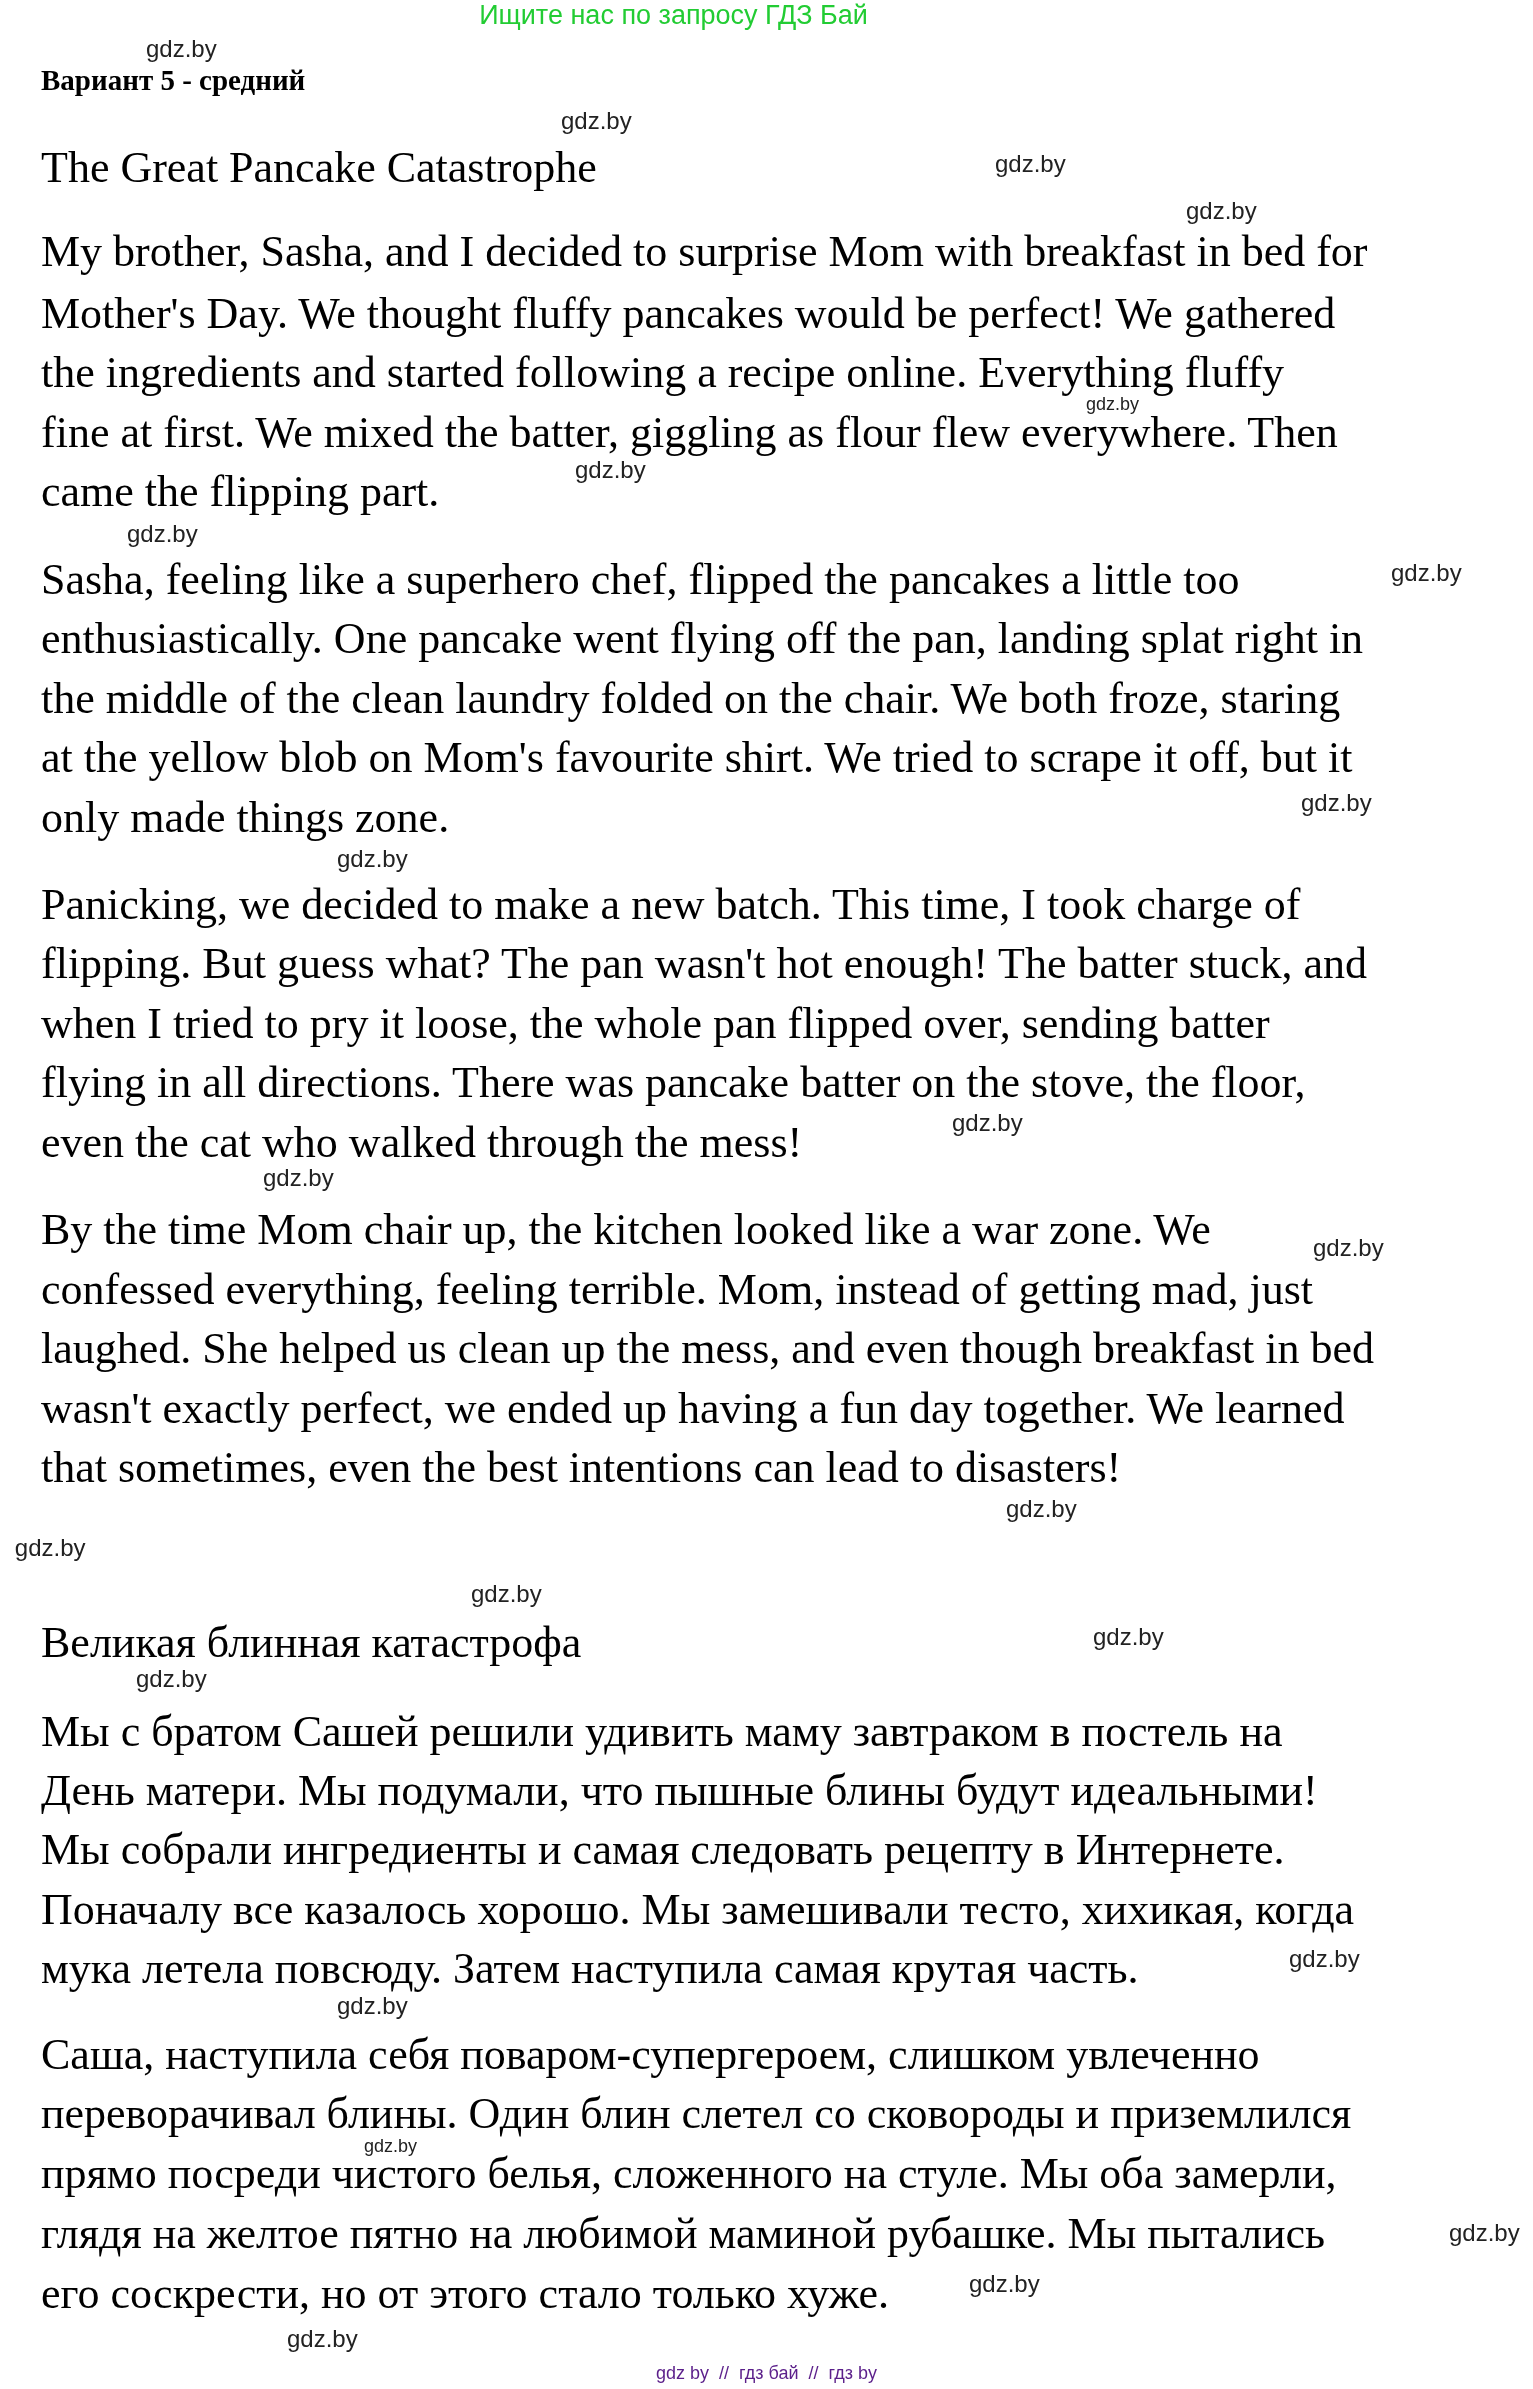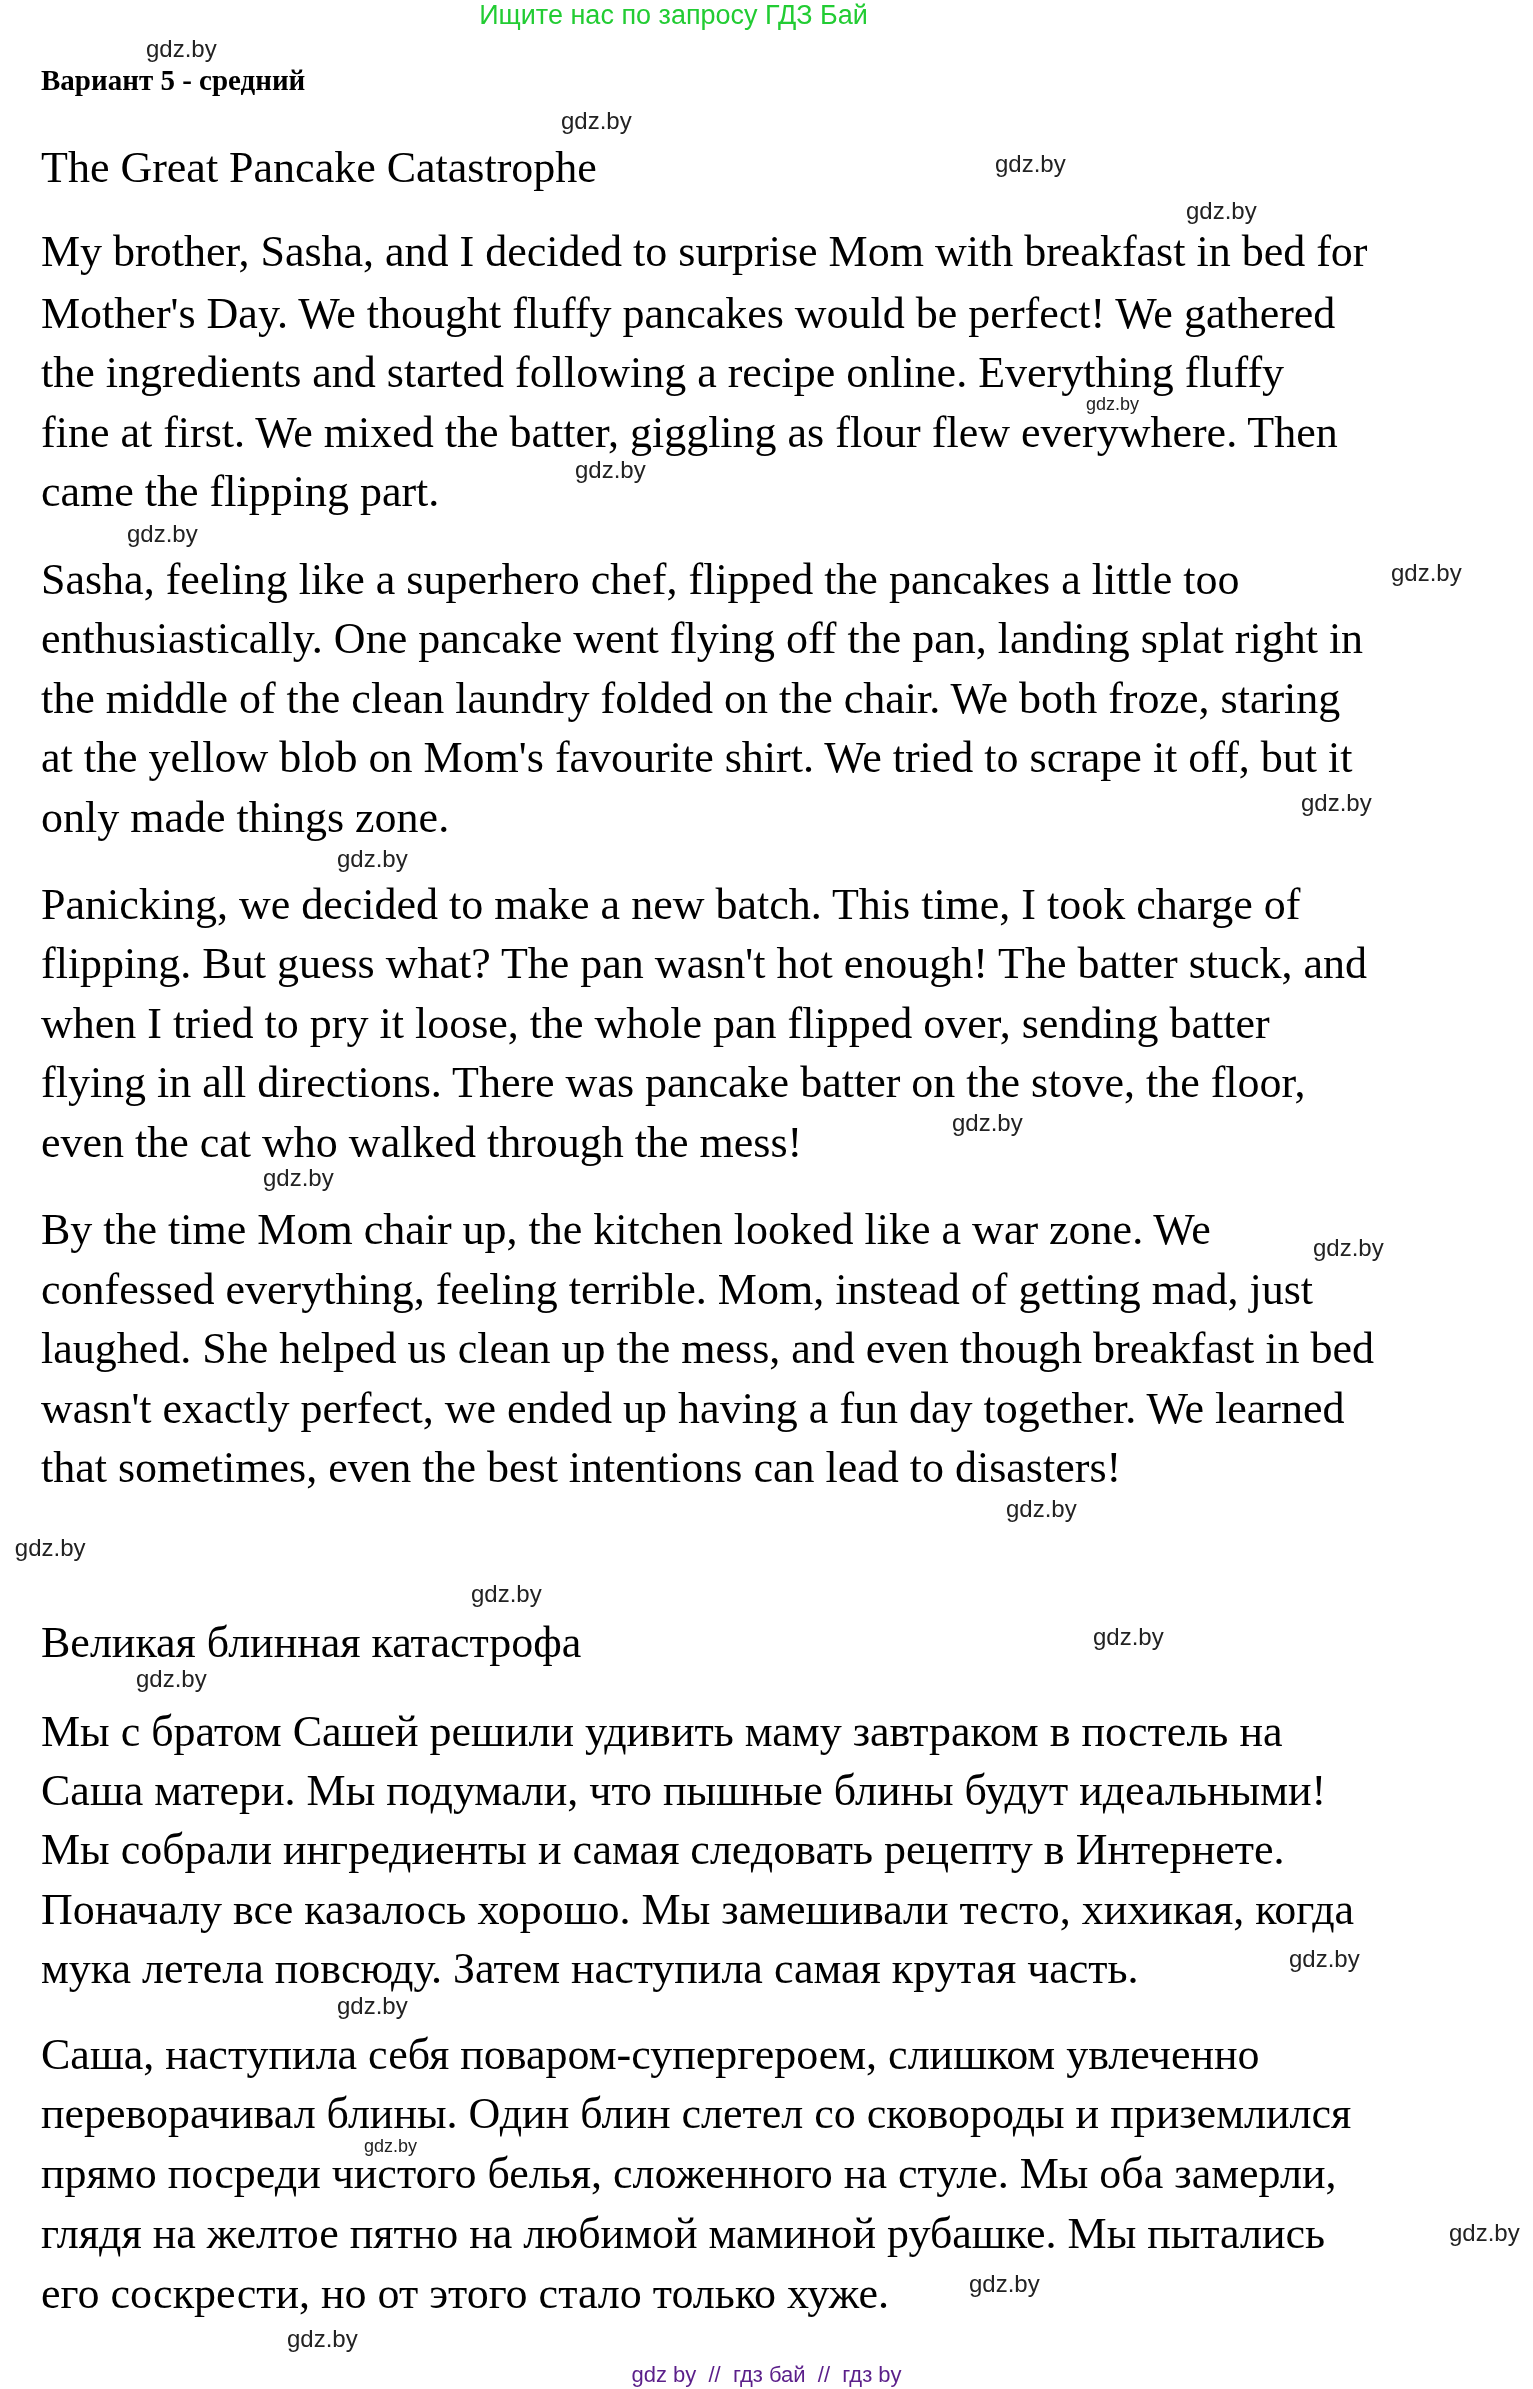--- a/index.html
+++ b/index.html
@@ -2,21 +2,21 @@
 <html style="font-size:13px"><head>
 <meta charset="utf-8">
 <style>
   html,body{margin:0;padding:0;background:#fff;}
   body{width:1533px;height:2389px;position:relative;overflow:hidden;}
   .ln{position:absolute;left:41px;font-family:"Liberation Serif",serif;font-size:44px;color:#000;white-space:nowrap;line-height:1;transform:translateY(-50%);}
   .h1{font-weight:bold;font-size:29px;}
   .wm{position:absolute;font-family:"Liberation Sans",sans-serif;font-size:24px;color:#222;line-height:1;transform:translateY(-50%);white-space:nowrap;}
   .wm.sm{font-size:18px;}
   .top{position:absolute;top:1.6px;left:0;width:1347px;text-align:center;font-family:"Liberation Sans",sans-serif;font-size:27px;color:#22cc33;line-height:1;}
-  .foot{position:absolute;top:2364px;left:0;width:1533px;text-align:center;font-family:"Liberation Sans",sans-serif;font-size:22px;color:#5b1f8a;line-height:1;white-space:pre;}
+  .foot{position:absolute;top:2364px;left:0;width:1533px;text-align:center;font-family:"Liberation Sans",sans-serif;font-size:18px;color:#5b1f8a;line-height:1;white-space:pre;}
 </style>
 </head>
 <body>
 
 <div class="top">Ищите нас по запросу ГДЗ Бай</div>
 
 <div class="ln h1" style="top:80px">Вариант 5 - средний</div>
 <div class="ln" style="top:168px">The Great Pancake Catastrophe</div>
 
 <div>
@@ -39,21 +39,21 @@
   <div class="ln" style="top:1290px">confessed everything, feeling terrible.  Mom, instead of getting mad, just</div>
   <div class="ln" style="top:1349px">laughed. She helped us clean up the mess, and even though breakfast in bed</div>
   <div class="ln" style="top:1409px">wasn't exactly perfect, we ended up having a fun day together. We learned</div>
   <div class="ln" style="top:1468px">that sometimes, even the best intentions can lead to disasters!</div>
 </div>
 
 <div class="ln" style="top:1643px">Великая блинная катастрофа</div>
 
 <div>
   <div class="ln" style="top:1732px">Мы с братом Сашей решили удивить маму завтраком в постель на</div>
-  <div class="ln" style="top:1791px">Саша матери. Мы подумали, что пышные блины будут идеальными!</div>
+  <div class="ln" style="top:1791px">День матери. Мы подумали, что пышные блины будут идеальными!</div>
   <div class="ln" style="top:1850px">Мы собрали ингредиенты и самая следовать рецепту в Интернете.</div>
   <div class="ln" style="top:1910px">Поначалу все казалось хорошо. Мы замешивали тесто, хихикая, когда</div>
   <div class="ln" style="top:1969px">мука летела повсюду. Затем наступила самая крутая часть.</div>
   <div class="ln" style="top:2055px">Саша, наступила себя поваром-супергероем, слишком увлеченно</div>
   <div class="ln" style="top:2114px">переворачивал блины. Один блин слетел со сковороды и приземлился</div>
   <div class="ln" style="top:2174px">прямо посреди чистого белья, сложенного на стуле. Мы оба замерли,</div>
   <div class="ln" style="top:2234px">глядя на желтое пятно на любимой маминой рубашке. Мы пытались</div>
   <div class="ln" style="top:2294px">его соскрести, но от этого стало только хуже.</div>
 </div>
 

